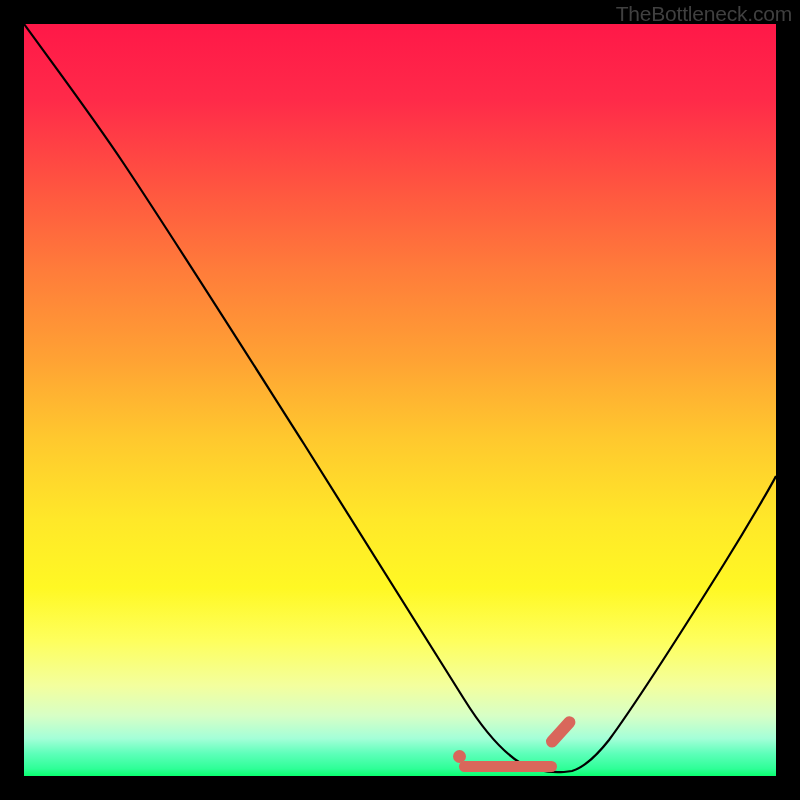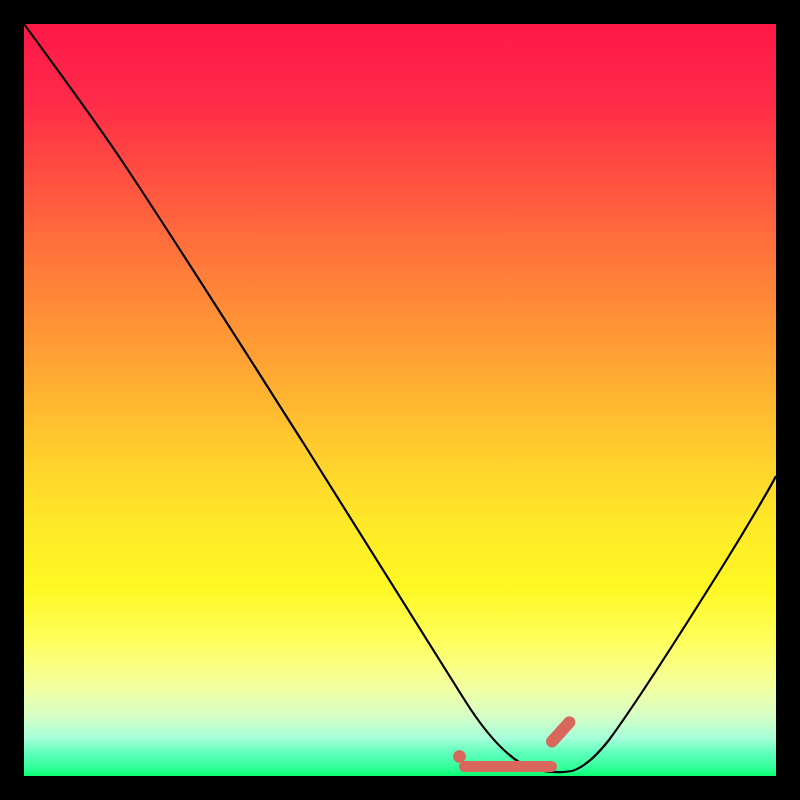--- a/index.html
+++ b/index.html
@@ -41,13 +41,14 @@
              L 548 747
              C 558 744, 570 735, 585 716
              C 610 682, 650 620, 700 540
              C 725 500, 748 460, 752 452" fill="none" stroke="#000" stroke-width="2.2"></path>
   </svg>
 
   <div class="dot" style="left:453px;top:750px"></div>
   <div class="segment" style="left:459px;top:761px;width:98px;height:11px"></div>
   <div class="segment" style="left:548px;top:740px;width:38px;height:12px;transform:rotate(-48deg);transform-origin:left center"></div>
 
+  <div class="watermark">TheBottleneck.com</div>
 </div>
 
 </body></html>

